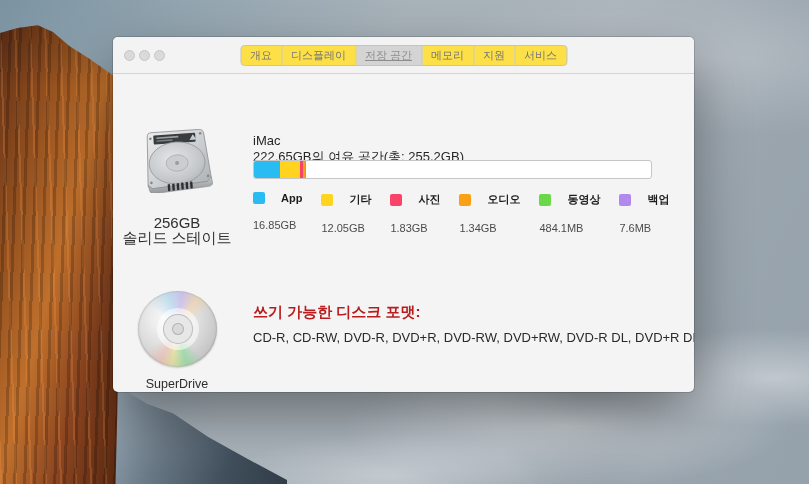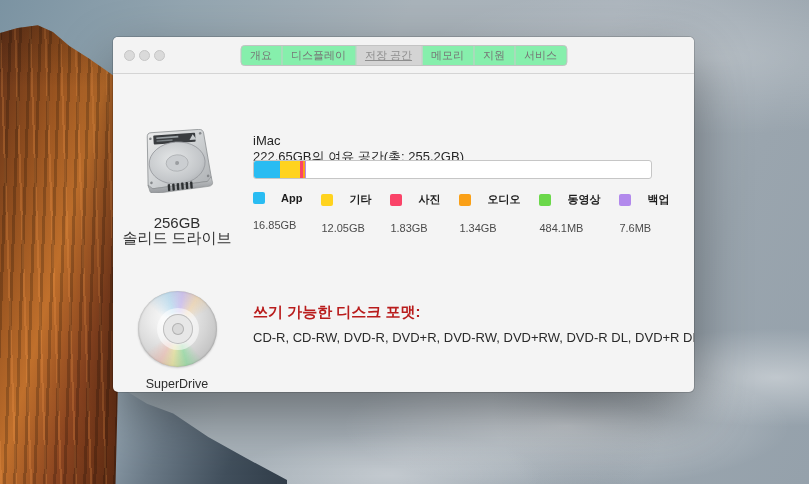--- a/index.html
+++ b/index.html
@@ -44,21 +44,21 @@
     border-bottom:1px solid #d4d4d4;
   }
   .traffic { position:absolute; left:11px; top:13px; display:flex; gap:4px; }
   .light {
     width:11px; height:11px; border-radius:50%;
     background:#dadada; border:1px solid #c6c6c6; display:inline-block; cursor:default;
   }
   .tabbar {
     position:absolute; left:50%; top:8px; transform:translateX(-50%);
     display:flex; height:21px; border:1px solid #c3c3c3; border-radius:4px;
-    background:#86efac; overflow:hidden;
+    background:#fde047; overflow:hidden;
   }
   .tab {
     font-size:11px; line-height:19px; color:#767676; padding:0 9px;
     border-right:1px solid #c9c9c9; white-space:nowrap; cursor:default;
   }
   .tab:last-child { border-right:none; }
   .tab.selected { background:#d4d4d4; color:#8e8e8e;text-decoration:underline; }
 
   
   .content { position:relative; width:100%; height:318px; }
@@ -168,21 +168,21 @@
               <rect x="36" y="54.1" width="2.4" height="7" rx="0.8"></rect>
                 <rect x="40.5" y="53.9" width="2.4" height="7" rx="0.8"></rect>
               <rect x="45" y="53.7" width="2.4" height="7" rx="0.8"></rect>
                 <rect x="49.5" y="53.5" width="2.4" height="7" rx="0.8"></rect>
             </g>
           </g>
         </svg>
 
         <div class="drive-label">
           <div>256GB</div>
-          <div>솔리드 드라이브</div>
+          <div>솔리드 스테이트</div>
         </div>
 
         <div class="disc">
           <div class="disc-sheen"></div>
           <div class="disc-hub"></div>
           <div class="disc-hole"></div>
         </div>
         <div class="superdrive-label">SuperDrive</div>
       </div>
 

